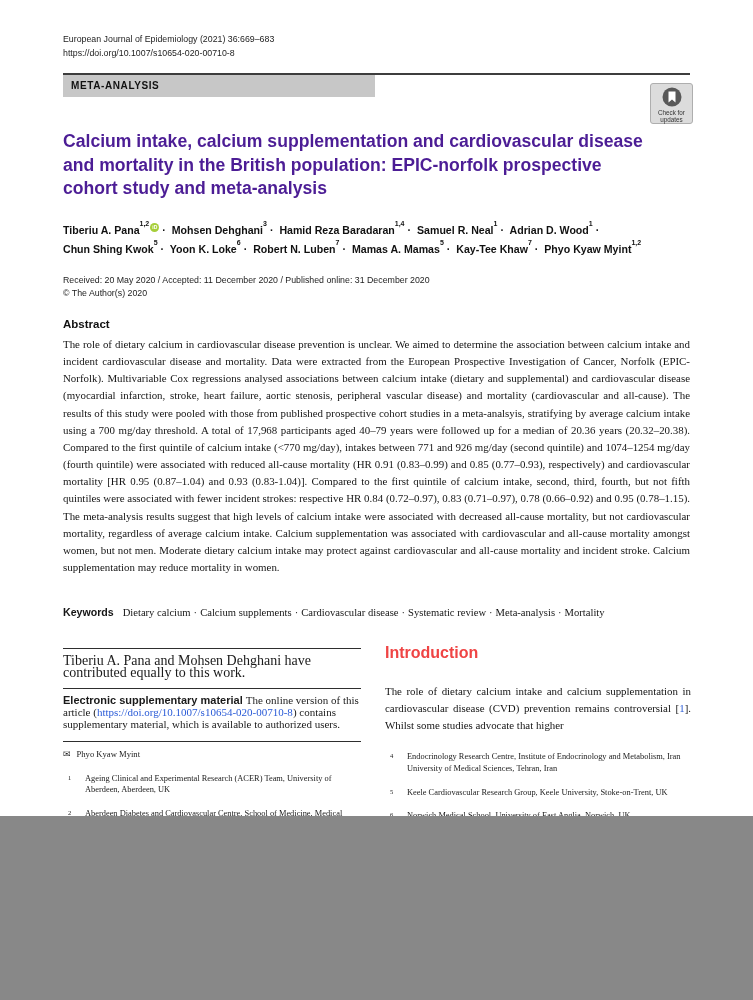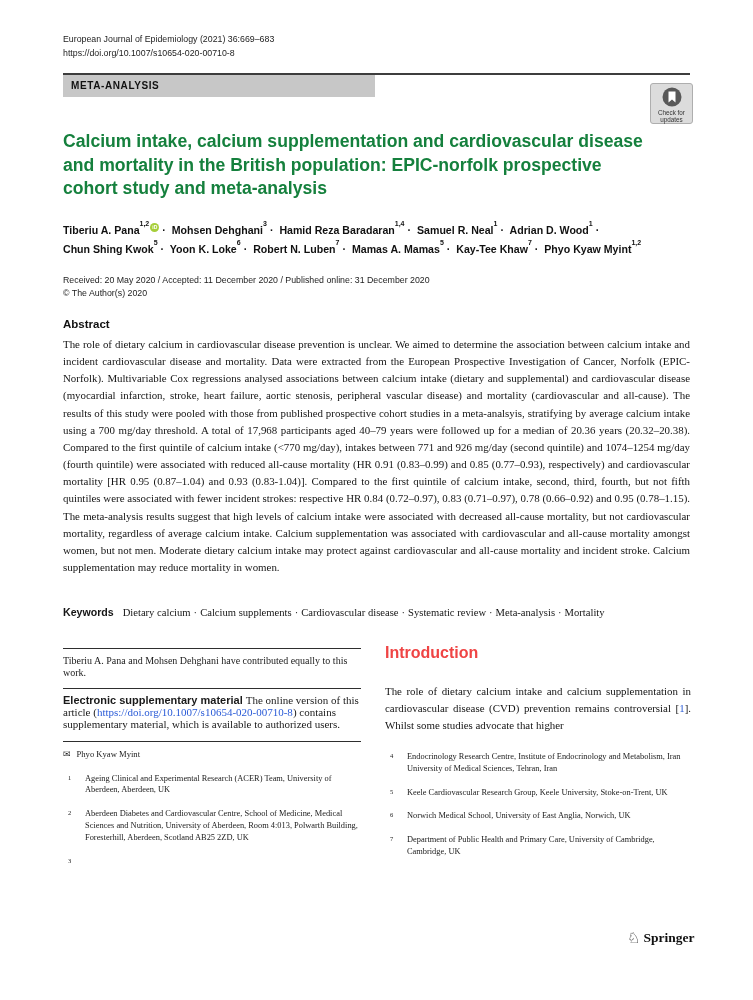--- a/index.html
+++ b/index.html
@@ -1,45 +1,45 @@
 <!DOCTYPE html>
 <html><head>
 <meta charset="utf-8">
 <style>
   html,body{margin:0;padding:0;background:#888;}
-  .page{position:relative;width:753px;height:1000px;background:#ffffff;color:#1a1a1a;overflow:hidden;}
+  .page{position:relative;width:753px;height:816px;background:#ffffff;color:#1a1a1a;overflow:hidden;}
 
   .header-block{position:absolute;left:63px;top:33px;font-family:"Liberation Sans",sans-serif;font-size:8.8px;line-height:13.5px;color:#1c1c1c;}
   .top-rule{position:absolute;left:63px;top:73px;width:627px;height:2px;background:#3d3d3d;}
   .category-bar{position:absolute;left:63px;top:75px;width:312px;height:22px;background:#c7c7c7;}
   .category-bar span{font-family:"Liberation Sans",sans-serif;font-weight:bold;font-size:10px;letter-spacing:.6px;line-height:22px;padding-left:8px;color:#111;}
 
   .check-badge{position:absolute;left:650px;top:83px;width:41px;height:39px;background:#dcdcdc;border:1px solid #aeaeae;border-radius:3px;text-align:center;cursor:pointer;}
   .check-badge .cb-text{font-family:"Liberation Sans",sans-serif;font-size:6.3px;line-height:7px;color:#333;}
   .check-badge svg{display:block;margin:2px auto 1px auto;}
 
-  .title{position:absolute;left:63px;top:130px;width:645px;font-family:"Liberation Sans",sans-serif;font-weight:bold;font-size:17.6px;line-height:23.5px;color:#15803d;}
+  .title{position:absolute;left:63px;top:130px;width:645px;font-family:"Liberation Sans",sans-serif;font-weight:bold;font-size:17.6px;line-height:23.5px;color:#4c1d95;}
 
   .authors{position:absolute;left:63px;top:219px;width:627px;font-family:"Liberation Sans",sans-serif;font-weight:bold;font-size:10.6px;line-height:15.5px;color:#111;}
   .authors sup{font-size:7px;position:relative;top:-3.5px;font-weight:bold;}
   .authors .sep{margin:0 3px;}
   .orcid{display:inline-block;width:9px;height:9px;border-radius:50%;background:#a6ce39;color:#fff;font-size:5px;line-height:9px;text-align:center;vertical-align:super;margin-left:1px;font-weight:bold;}
 
   .received{position:absolute;left:63px;top:274px;width:627px;font-family:"Liberation Sans",sans-serif;font-size:8.8px;line-height:13px;color:#1c1c1c;}
 
   .abs-head{position:absolute;left:63px;top:318px;font-family:"Liberation Sans",sans-serif;font-weight:bold;font-size:11.5px;color:#111;}
   .abs-body{position:absolute;left:63px;top:336px;width:627px;font-family:"Liberation Serif",serif;font-size:10.9px;line-height:17.15px;text-align:justify;color:#141414;}
 
   .keywords{position:absolute;left:63px;top:606px;width:627px;font-family:"Liberation Serif",serif;font-size:10.6px;color:#141414;}
   .keywords .kw-label{font-family:"Liberation Sans",sans-serif;font-weight:bold;font-size:10.6px;margin-right:9px;}
   .keywords .sep{margin:0 3px;}
 
   .left-col{position:absolute;left:63px;top:648px;width:298px;}
   .fn-rule{height:1.4px;background:#2e2e2e;margin:0 0 6px 0;}
-  .fn-note{font-family:"Liberation Serif",serif;font-size:10px;line-height:11.8px;color:#1a1a1a;margin-bottom:9px;}
+  .fn-note{font-family:"Liberation Serif",serif;font-size:14px;line-height:11.8px;color:#1a1a1a;margin-bottom:9px;}
   .esm{font-family:"Liberation Serif",serif;font-size:11px;line-height:11.8px;color:#1a1a1a;margin-bottom:10px;}
   .esm .esm-label{font-family:"Liberation Sans",sans-serif;font-weight:bold;margin-right:3px;}
   a.link{color:#2a5bd7;text-decoration:none;cursor:pointer;}
   .corr{font-family:"Liberation Serif",serif;font-size:8.6px;line-height:12.5px;margin-top:5px;}
   .corr .env{margin-right:6px;font-size:9px;}
   .corr .email{padding-left:15px;}
   .affs{margin-top:12px;}
   .aff{position:relative;font-family:"Liberation Serif",serif;font-size:8.4px;line-height:11.8px;padding-left:22px;margin-bottom:8.5px;color:#1a1a1a;margin-top:12px;}
   .aff sup{position:absolute;left:5px;top:-1px;font-size:6.5px;}
 

